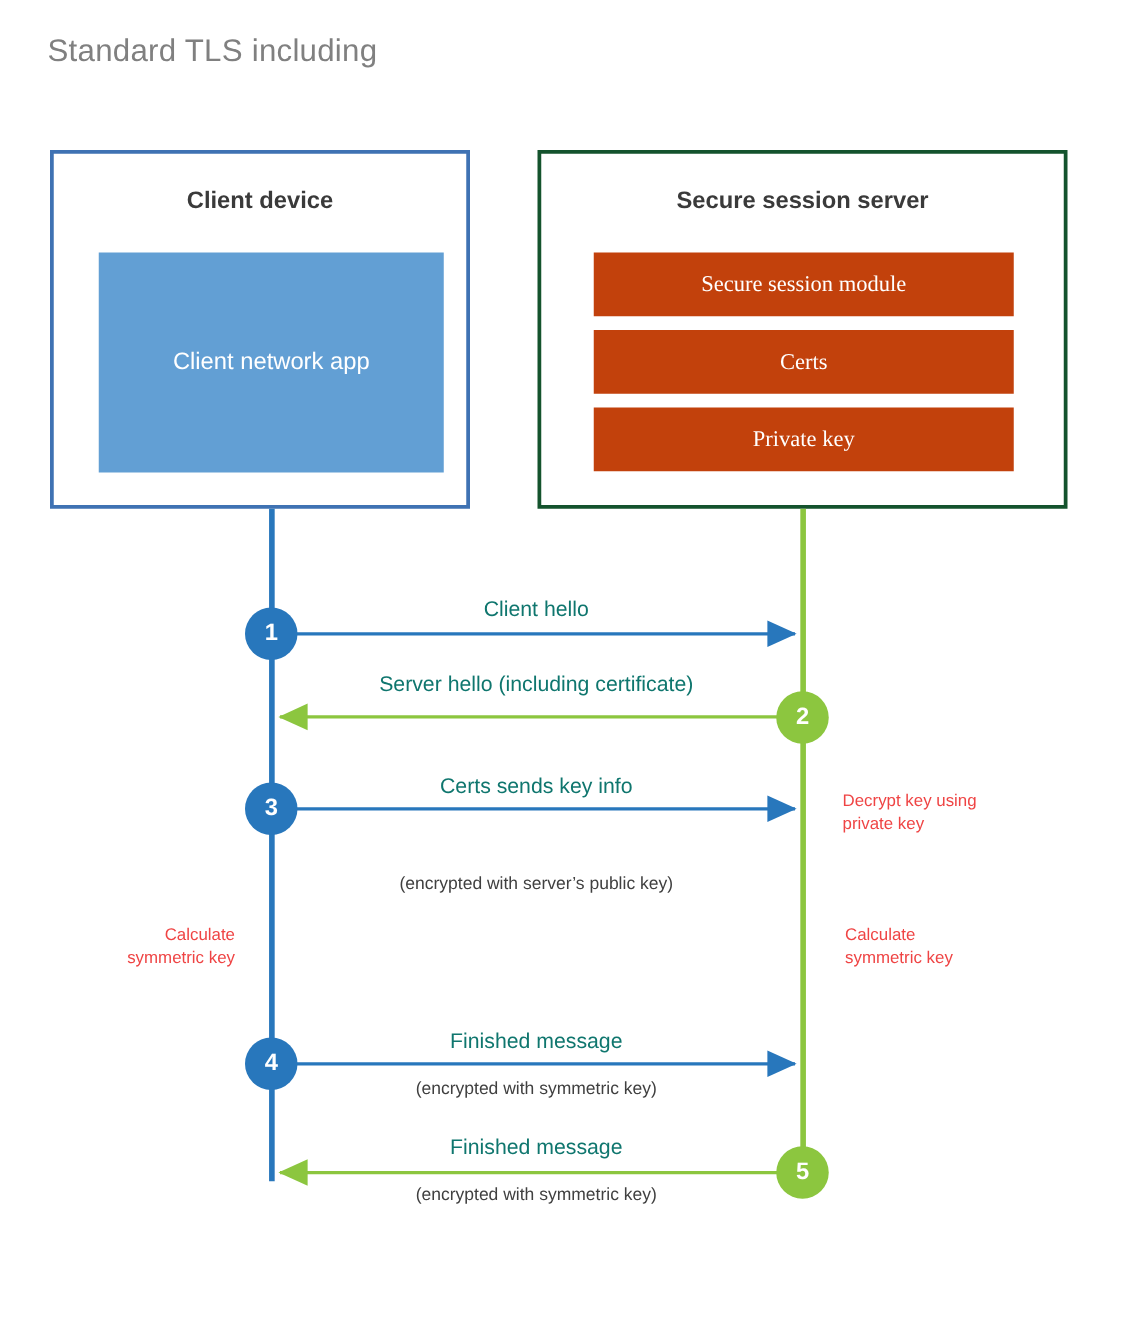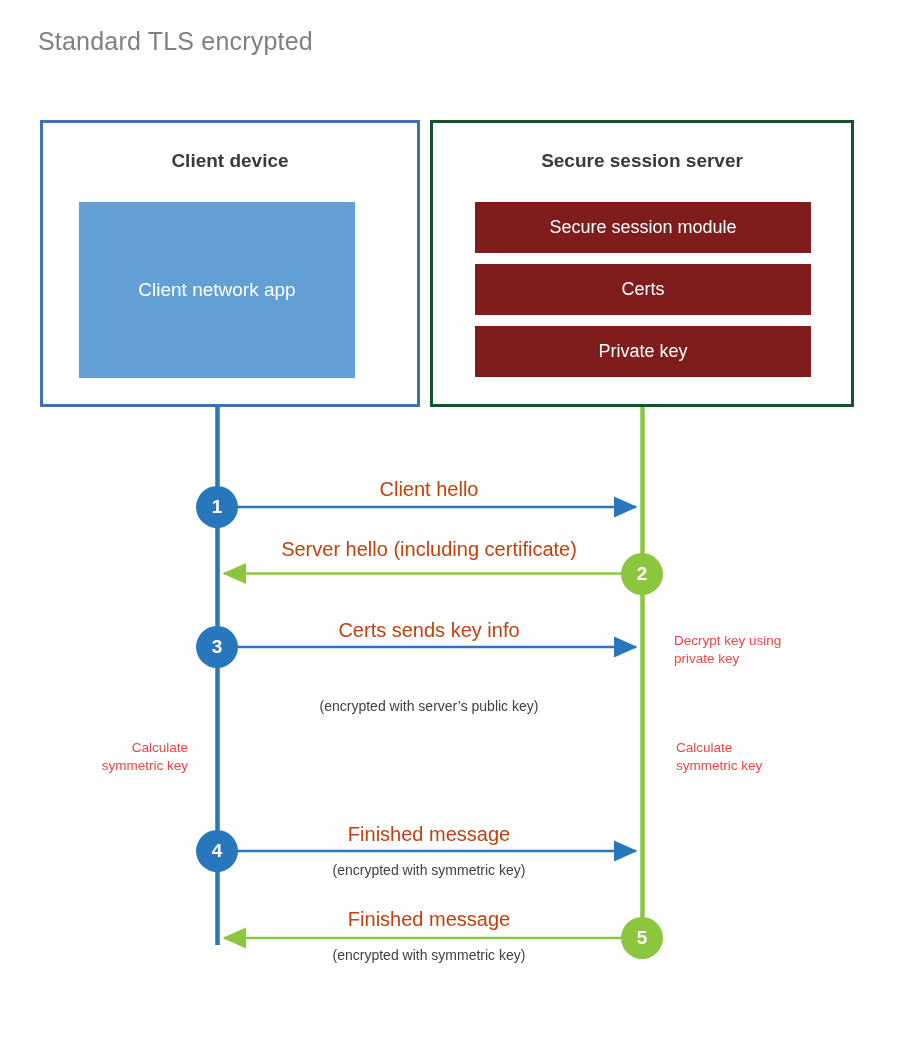--- a/index.html
+++ b/index.html
@@ -36,21 +36,21 @@
 
   
   .actor-box {
     position: absolute;
     background: #ffffff;
     box-sizing: border-box;
   }
   .actor-box.client {
     left: 40px;
     top: 120px;
-    width: 380px;
+    width: 336px;
     height: 287px;
     border: 3px solid #3f72b3;
   }
   .actor-box.server {
     left: 430px;
     top: 120px;
     width: 424px;
     height: 287px;
     border: 3px solid #14532d;
   }
@@ -84,28 +84,29 @@
   }
 
   .server-modules {
     position: absolute;
     left: 42px;
     top: 79px;
     width: 336px;
   }
   .server-module {
     height: 51px;
-    background: #7f1d1d;
+    background: #c2410c;
     color: #ffffff;
     font-size: 18px;
     display: flex;
     align-items: center;
     justify-content: center;
     margin-bottom: 11px;
     text-align: center;
+    font-family: Liberation Serif, serif;
   }
   .server-module:last-child { margin-bottom: 0; }
 
   
   .seq-svg {
     position: absolute;
     left: 0;
     top: 0;
     width: 900px;
     height: 1058px;
@@ -127,22 +128,22 @@
     transform: translate(-50%, -50%);
   }
   .step-badge.blue  { background: #2877bc; }
   .step-badge.green { background: #8cc63f; }
 
   
   .msg-label {
     position: absolute;
     transform: translate(-50%, 0);
     text-align: center;
-    color: #c2410c;
-    font-size: 20px;
+    color: #0f766e;
+    font-size: 17px;
     white-space: nowrap;
   }
   .msg-sublabel {
     position: absolute;
     transform: translate(-50%, 0);
     text-align: center;
     color: #404040;
     font-size: 14px;
     white-space: nowrap;
   }
@@ -156,21 +157,21 @@
     white-space: pre-line;
   }
   .side-note.right-align { text-align: right; transform: translate(-100%, 0); }
   .side-note.left-align  { text-align: left; }
 </style>
 </head>
 <body>
 
 <div id="diagram-root">
 
-  <div class="page-title">Standard TLS encrypted</div>
+  <div class="page-title">Standard TLS including</div>
 
   <div class="actor-box client">
     <div class="actor-title">Client device</div>
     <div class="client-app-block">Client network app</div>
   </div>
 
   <div class="actor-box server">
     <div class="actor-title">Secure session server</div>
     <div class="server-modules">
       <div class="server-module">Secure session module</div>

